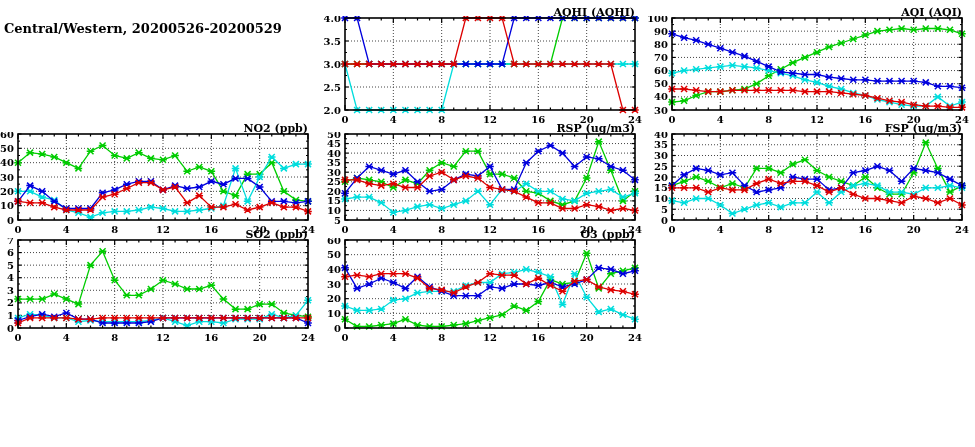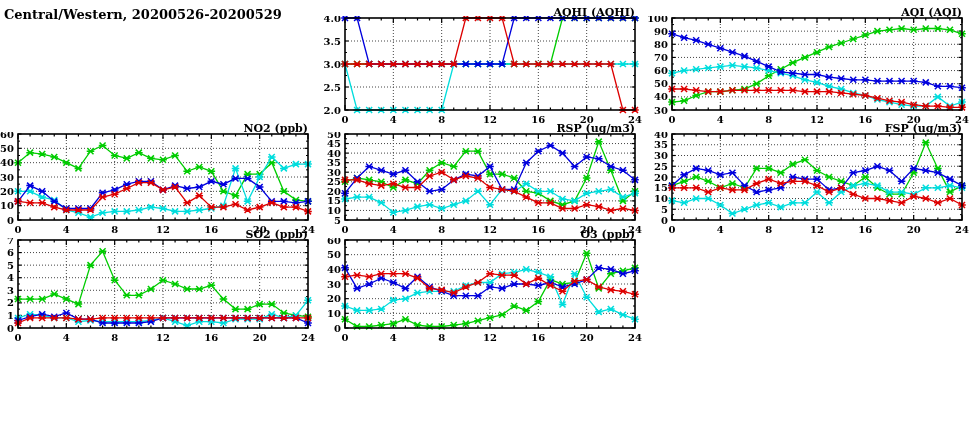--- a/index.html
+++ b/index.html
@@ -1,18 +1,18 @@
 <!DOCTYPE html>
 <html><head>
 <meta charset="utf-8">
 <style>
   html,body{margin:0;padding:0;}
   body{width:975px;height:447px;position:relative;background:#ffffff;overflow:hidden;
        font-family:"DejaVu Serif",serif;}
-  #page-title{position:absolute;left:4px;top:7px;font-weight:bold;font-size:13px;color:#000;}
+  #page-title{position:absolute;left:4px;top:21px;font-weight:bold;font-size:13px;color:#000;}
   .chart{position:absolute;width:324px;height:132px;}
   .chart-title{position:absolute;top:1px;right:8px;font-weight:bold;font-size:11px;color:#000;white-space:nowrap;}
   .chart svg{position:absolute;left:0;top:11px;}
   #chart-aqhi{left:319px;top:5px;}
   #chart-aqi {left:646px;top:5px;}
   #chart-no2 {left:-8px;top:121px;}
   #chart-rsp {left:319px;top:121px;}
   #chart-fsp {left:646px;top:121px;}
   #chart-so2 {left:-8px;top:227px;}
   #chart-o3  {left:319px;top:227px;}

